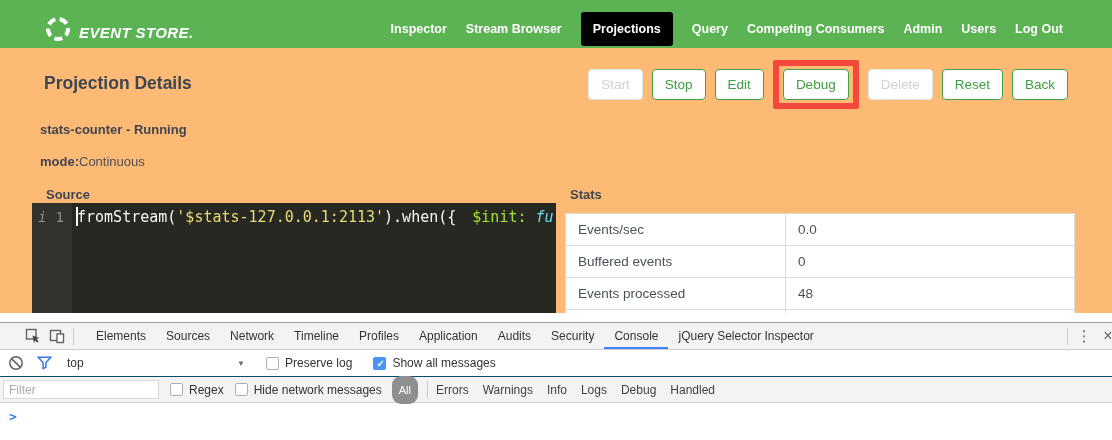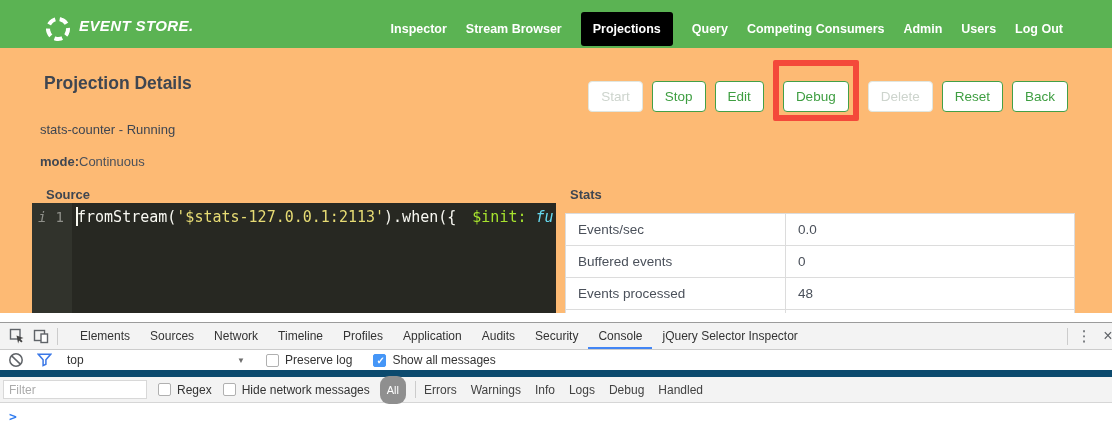--- a/index.html
+++ b/index.html
@@ -1,80 +1,80 @@
 <!DOCTYPE html>
 <html><head>
 <meta charset="utf-8">
 <style>
   * { margin:0; padding:0; box-sizing:border-box; }
   html,body { width:1112px; height:440px; }
   body { font-family:"Liberation Sans", sans-serif; background:#ffffff; position:relative; overflow:hidden; }
 
   
   .topbar { height:57px; background:#5BB353; display:flex; align-items:center; padding:0 49px 0 46px; }
-  .brand { display:flex; align-items:flex-start; cursor:pointer; }
+  .brand { display:flex; align-items:flex-end; cursor:pointer; }
   .logo-ring { width:24px; height:24px; border:4px dashed #fff; border-radius:50%; transform:rotate(12deg); display:inline-block; }
   .brand-text { color:#fff; font-style:italic; font-weight:bold; font-size:15px; letter-spacing:.4px; margin-left:9px; }
   .nav { margin-left:auto; display:flex; align-items:center; gap:19px; }
   .nav-item { color:#fff; font-size:12.5px; font-weight:bold; padding:10px 0; cursor:pointer; text-decoration:none; white-space:nowrap; }
   .nav-item.active { background:#000000; border-radius:3px; padding:10px 12px; }
 
   
   .content { position:absolute; top:48px; left:0; right:0; height:265px; overflow:hidden; background:#fdba74; }
   .page-title { position:absolute; left:44px; top:25px; font-size:17.5px; font-weight:bold; color:#3F4651; }
   .actions { position:absolute; right:44px; top:21px; display:flex; align-items:center; }
-  .btn { font-family:"Liberation Sans", sans-serif; background:#fff; border:1px solid #43A047; color:#3E9E41; font-size:13.5px; padding:7px 12px; border-radius:4px; margin-left:9px; cursor:pointer;margin-top:12px; }
+  .btn { font-family:"Liberation Sans", sans-serif; background:#fff; border:1px solid #43A047; color:#3E9E41; font-size:13.5px; padding:7px 12px; border-radius:4px; margin-left:9px; cursor:pointer; }
   .btn.disabled { border-color:#E0E6E0; color:#CDD4CD; }
   .red-box { display:inline-flex; align-items:center; border:6px solid #F4493A; border-radius:2px; padding:3px 4px; margin:-9px 0 -9px 9px; }
   .red-box .btn { margin-left:0; }
-  .status-line { position:absolute; left:40px; top:74px; font-size:13px; font-weight:normal; color:#3F4651; }
+  .status-line { position:absolute; left:40px; top:74px; font-size:13px; font-weight:bold; color:#3F4651; }
   .mode-line { position:absolute; left:40px; top:106px; font-size:13px; color:#4A505A; }
   .mode-label { font-weight:bold; color:#3F4651; }
 
   .src-head { position:absolute; left:46px; top:139px; font-size:13px; font-weight:bold; color:#3F4651; }
   .editor { position:absolute; left:32px; top:155px; width:524px; height:110px; background:#272822; display:flex; overflow:hidden; cursor:text; }
   .gutter { width:40px; background:#31332C; color:#8F908A; font-family:"DejaVu Sans Mono", monospace; font-size:14px; line-height:24px; padding:2px 8px 0 6px; display:flex; justify-content:space-between; }
   .ginfo { font-style:italic; }
   .codeline { flex:1; position:relative; padding:2px 0 0 5px; font-family:"DejaVu Sans Mono", monospace; font-size:15px; line-height:24px; white-space:pre; overflow:hidden; color:#F8F8F2; }
   .cursor { position:absolute; left:4px; top:4px; width:2px; height:19px; background:#F8F8F0; }
   .c-str { color:#E6DB74; }
   .c-key { color:#A6E22E; margin-left:16px; }
   .c-fn { color:#66D9EF; font-style:italic; }
 
   .stats-head { position:absolute; left:570px; top:139px; font-size:13px; font-weight:bold; color:#3F4651; }
   .stats-table { position:absolute; left:565px; top:165px; width:510px; border-collapse:collapse; font-size:13.5px; color:#4A505A; }
   .stats-table td { border:1px solid #DCDCDC; height:32px; padding-left:12px; background:#fff; }
   .stats-table td:first-child { width:220px;margin-top:36px; }
 
   
   .devtools { position:absolute; top:322px; left:0; right:0; bottom:0; background:#fff; border-top:1px solid #9B9B9B; font-size:12px; color:#333; }
-  .dt-tabbar { height:27px; background:#F3F3F3; border-bottom:1px solid #CCCCCC; display:flex; align-items:center; padding-left:5px; overflow:hidden; }
+  .dt-tabbar { height:27px; background:#F3F3F3; border-bottom:1px solid #CCCCCC; display:flex; align-items:center; padding-left:21px; overflow:hidden; }
   .dt-iconbtn { width:24px; height:24px; display:inline-flex; align-items:center; justify-content:center; cursor:pointer; color:#5F6368; }
   .dt-sep { width:1px; height:17px; background:#CCCCCC; margin:0 4px; display:inline-block; }
   .dt-tabs { display:flex; height:100%; align-items:center; margin-left:8px; }
   .dt-tab { padding:0 10px; line-height:26px; height:100%; cursor:pointer; white-space:nowrap; }
   .dt-tab.active { box-shadow:inset 0 -2px 0 #4285F4; }
   .dt-right { margin-left:auto; display:flex; align-items:center; }
   .dt-kebab { font-size:15px; letter-spacing:0; }
   .dt-close { font-size:16px; margin-right:-8px; }
 
-  .dt-toolbar { height:27px; background:#fff; border-bottom:7px solid #0c4a6e; display:flex; align-items:center; padding-left:8px; }
+  .dt-toolbar { height:27px; background:#fff; border-bottom:1px solid #0c4a6e; display:flex; align-items:center; padding-left:8px; }
   .tool-ic { width:16px; height:16px; display:inline-flex; cursor:pointer; }
   .clear-ic { margin-right:13px; }
   .funnel-ic { margin-right:14px; }
   .ctx { width:178px; display:flex; justify-content:space-between; align-items:center; cursor:pointer; }
   .darr { font-size:8px; color:#6E6E6E; }
   .cbgroup { display:inline-flex; align-items:center; gap:6px; cursor:pointer; white-space:nowrap; }
   .cb { width:13px; height:13px; border:1px solid #B0B0B0; border-radius:2px; background:#fff; display:inline-block; position:relative; }
   .cb.checked { background:#4596F7; border-color:#4596F7; }
   .cb.checked::after { content:"✓"; color:#fff; font-size:10px; font-weight:bold; position:absolute; left:2px; top:0px; }
   .dt-toolbar .cbgroup { margin-left:21px; }
 
   .dt-filterbar { height:26px; background:#F3F3F3; border-bottom:1px solid #D6D6D6; display:flex; align-items:center; padding-left:3px; }
-  .filter-input { width:144px; height:19px; border:1px solid #D8D8D8; background:#fff; font-family:"Liberation Sans", sans-serif; font-size:12px; padding-left:5px; color:#a16207; outline:none; }
+  .filter-input { width:156px; height:19px; border:1px solid #D8D8D8; background:#fff; font-family:"Liberation Sans", sans-serif; font-size:12px; padding-left:5px; color:#a16207; outline:none; }
   .filter-input::placeholder { color:#ABABAB; }
   .dt-filterbar .cbgroup { margin-left:11px; }
   .all-badge { background:#8F8F8F; color:#fff; border-radius:9px; padding:8px 7px; font-size:11px; margin-left:10px; cursor:pointer; }
   .dt-filterbar .dt-sep { margin:0 8px 0 9px; }
   .lvl { color:#424242; margin-right:14px; cursor:pointer; white-space:nowrap; }
 
   .dt-console { height:35px; background:#fff; padding:6px 0 0 9px; cursor:text; }
   .prompt { color:#2F7BF0; font-weight:bold; font-size:13px; font-family:"DejaVu Sans Mono", monospace; }
 
   svg { display:block; }

